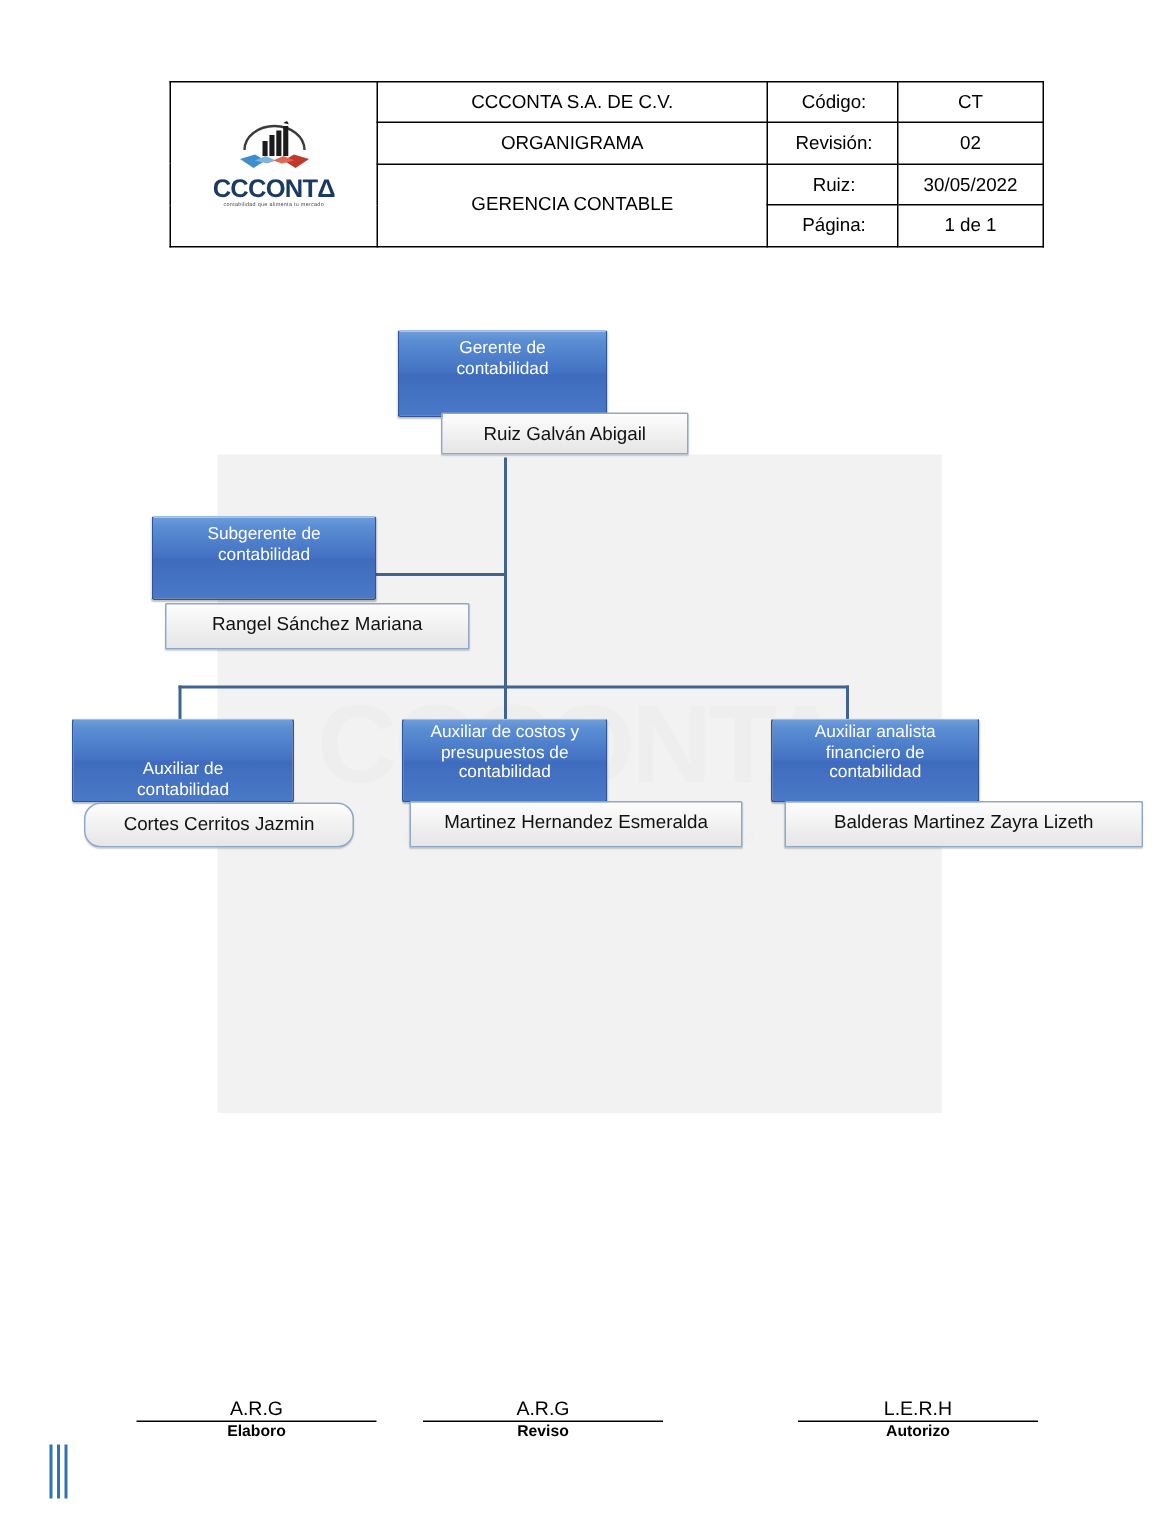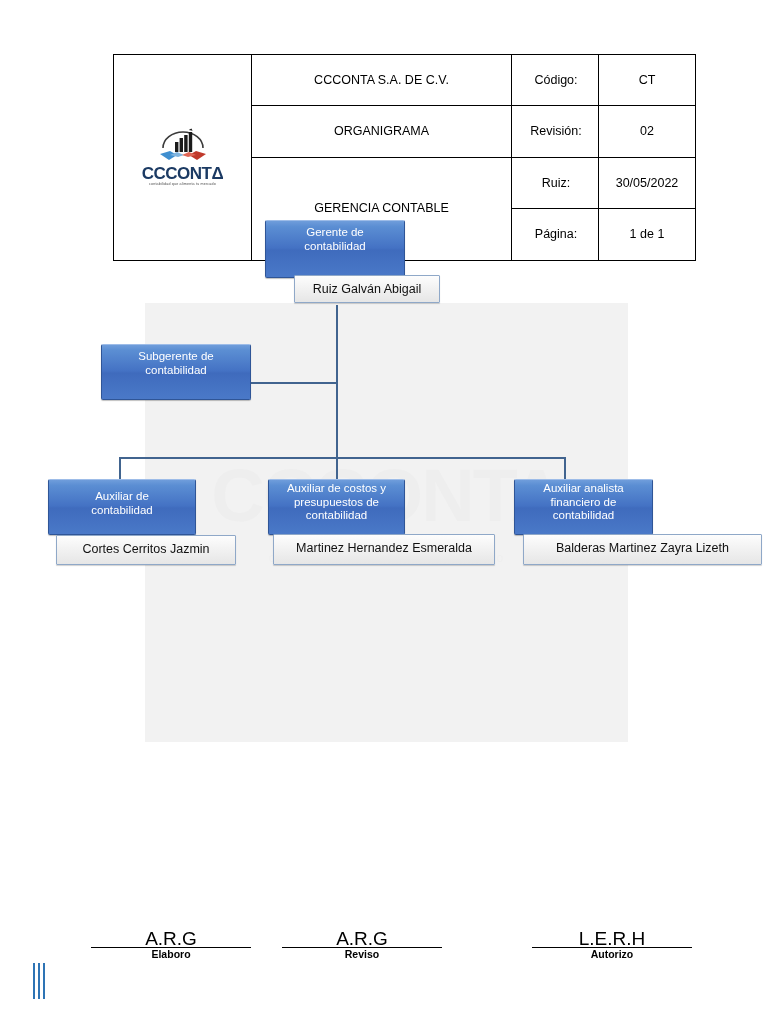--- a/index.html
+++ b/index.html
@@ -24,21 +24,21 @@
     top: 54px;
     width: 556px;
     border-collapse: collapse;
     table-layout: fixed;
   }
   .header-table td {
     border: 1px solid #000000;
     font-size: 12.5px;
     text-align: center;
     vertical-align: middle;
-    padding: 18px 3px;
+    padding: 6px 3px;
     line-height: 1.15;
   }
   .logo-cell {
     width: 133px;
     padding: 3px 2px 2px 2px !important;
   }
   .title-cell { width: 253px; }
   .label-cell {
     width: 78px;
     text-align: center;
@@ -155,21 +155,21 @@
     box-sizing: border-box;
   }
 
   
   .sig-block {
     position: absolute;
     text-align: center;
     font-family: "Liberation Sans", sans-serif;
   }
   .sig-name {
-    font-size: 19px;
+    font-size: 13px;
     color: #000000;
     line-height: 14px;
   }
   .sig-rule {
     border-bottom: 1.4px solid #000000;
     margin-top: 1px;
   }
   .sig-role {
     font-size: 10.5px;
     font-weight: bold;
@@ -266,40 +266,41 @@
 <div class="conn" style="left:336px; top:457px; width:2px; height:24px;"></div>
 <div class="conn" style="left:564px; top:457px; width:1.5px; height:24px;"></div>
 
 <div class="node" style="left:265px; top:220px; width:140px; height:78px;">
   <div class="role-box" style="width:140px; height:58px;">
     <span>
       <span>Gerente de</span>
       <span>contabilidad</span>
     </span>
   </div>
-  <div class="name-box" style="left:29px; top:55px; width:146px; height:28px;">Ruiz Galván Abigail</div>
+  <div class="name-box" style="left:29px; top:55px; width:165px; height:28px;">Ruiz Galván Abigail</div>
 </div>
 
 <div class="node" style="left:101px; top:344px; width:210px; height:90px;">
   <div class="role-box" style="width:150px; height:56px;">
     <span>
       <span>Subgerente de</span>
       <span>contabilidad</span>
     </span>
   </div>
+  <div class="name-box" style="left:9px; top:58px; width:203px; height:31px;">Rangel Sánchez Mariana</div>
 </div>
 
 <div class="node" style="left:48px; top:479px; width:185px; height:88px;">
-  <div class="role-box" style="width:148px; height:56px; padding-top:10px;">
+  <div class="role-box" style="width:148px; height:56px; padding-top:10px;align-items:flex-end;">
     <span>
       <span>Auxiliar de</span>
       <span>contabilidad</span>
     </span>
   </div>
-  <div class="name-box" style="left:8px; top:56px; width:180px; height:30px;">Cortes Cerritos Jazmin</div>
+  <div class="name-box" style="left:8px; top:56px; width:180px; height:30px;border-radius:11px;">Cortes Cerritos Jazmin</div>
 </div>
 
 <div class="node" style="left:268px; top:479px; width:230px; height:88px;">
   <div class="role-box" style="width:137px; height:56px; padding-top:2px;">
     <span>
       <span>Auxiliar de costos y</span>
       <span>presupuestos de</span>
       <span>contabilidad</span>
     </span>
   </div>

